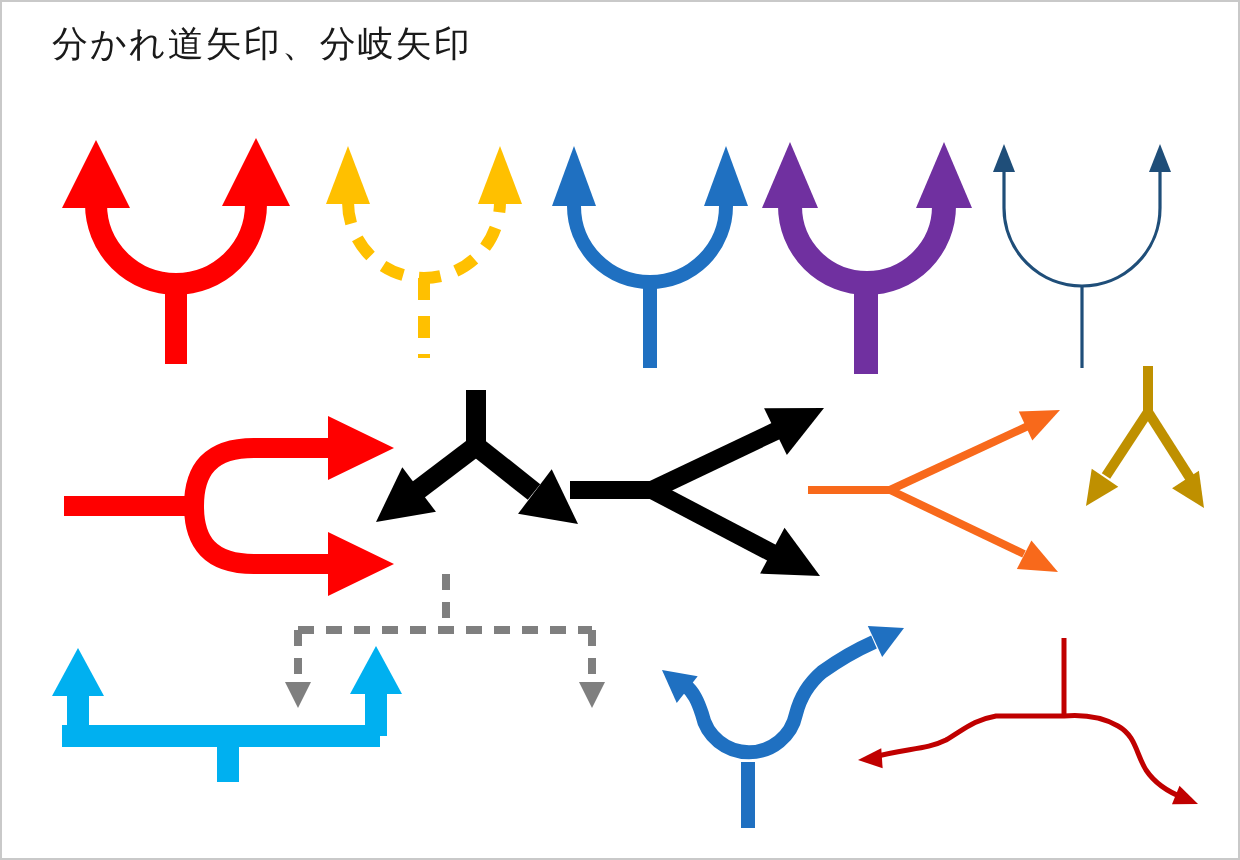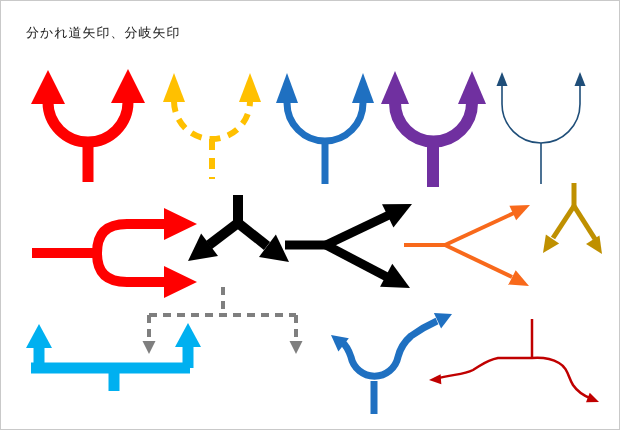--- a/index.html
+++ b/index.html
@@ -1,18 +1,18 @@
 <!DOCTYPE html>
 <html><head>
 <meta charset="utf-8">
 <style>
   html,body{margin:0;padding:0;background:#fff;}
   body{width:620px;height:430px;overflow:hidden;font-family:"DejaVu Sans","Liberation Sans",sans-serif;}
   .canvas{position:relative;width:618px;height:428px;border:1px solid #c9c9c9;background:#ffffff;box-sizing:content-box;}
-  .title{position:absolute;left:25px;top:23px;font-size:13px;letter-spacing:1px;color:#1a1a1a;font-weight:400;margin:0;}
+  .title{position:absolute;left:25px;top:9px;font-size:18px;letter-spacing:1px;color:#1a1a1a;font-weight:400;margin:0;}
   svg.art{position:absolute;left:0;top:0;width:618px;height:428px;display:block;}
   svg.art path{fill:none;stroke:currentColor;}
   svg.art polygon{fill:currentColor;stroke:none;}
 </style>
 </head>
 <body>
 
 <div class="canvas">
   <h1 class="title">分かれ道矢印、分岐矢印</h1>
 

